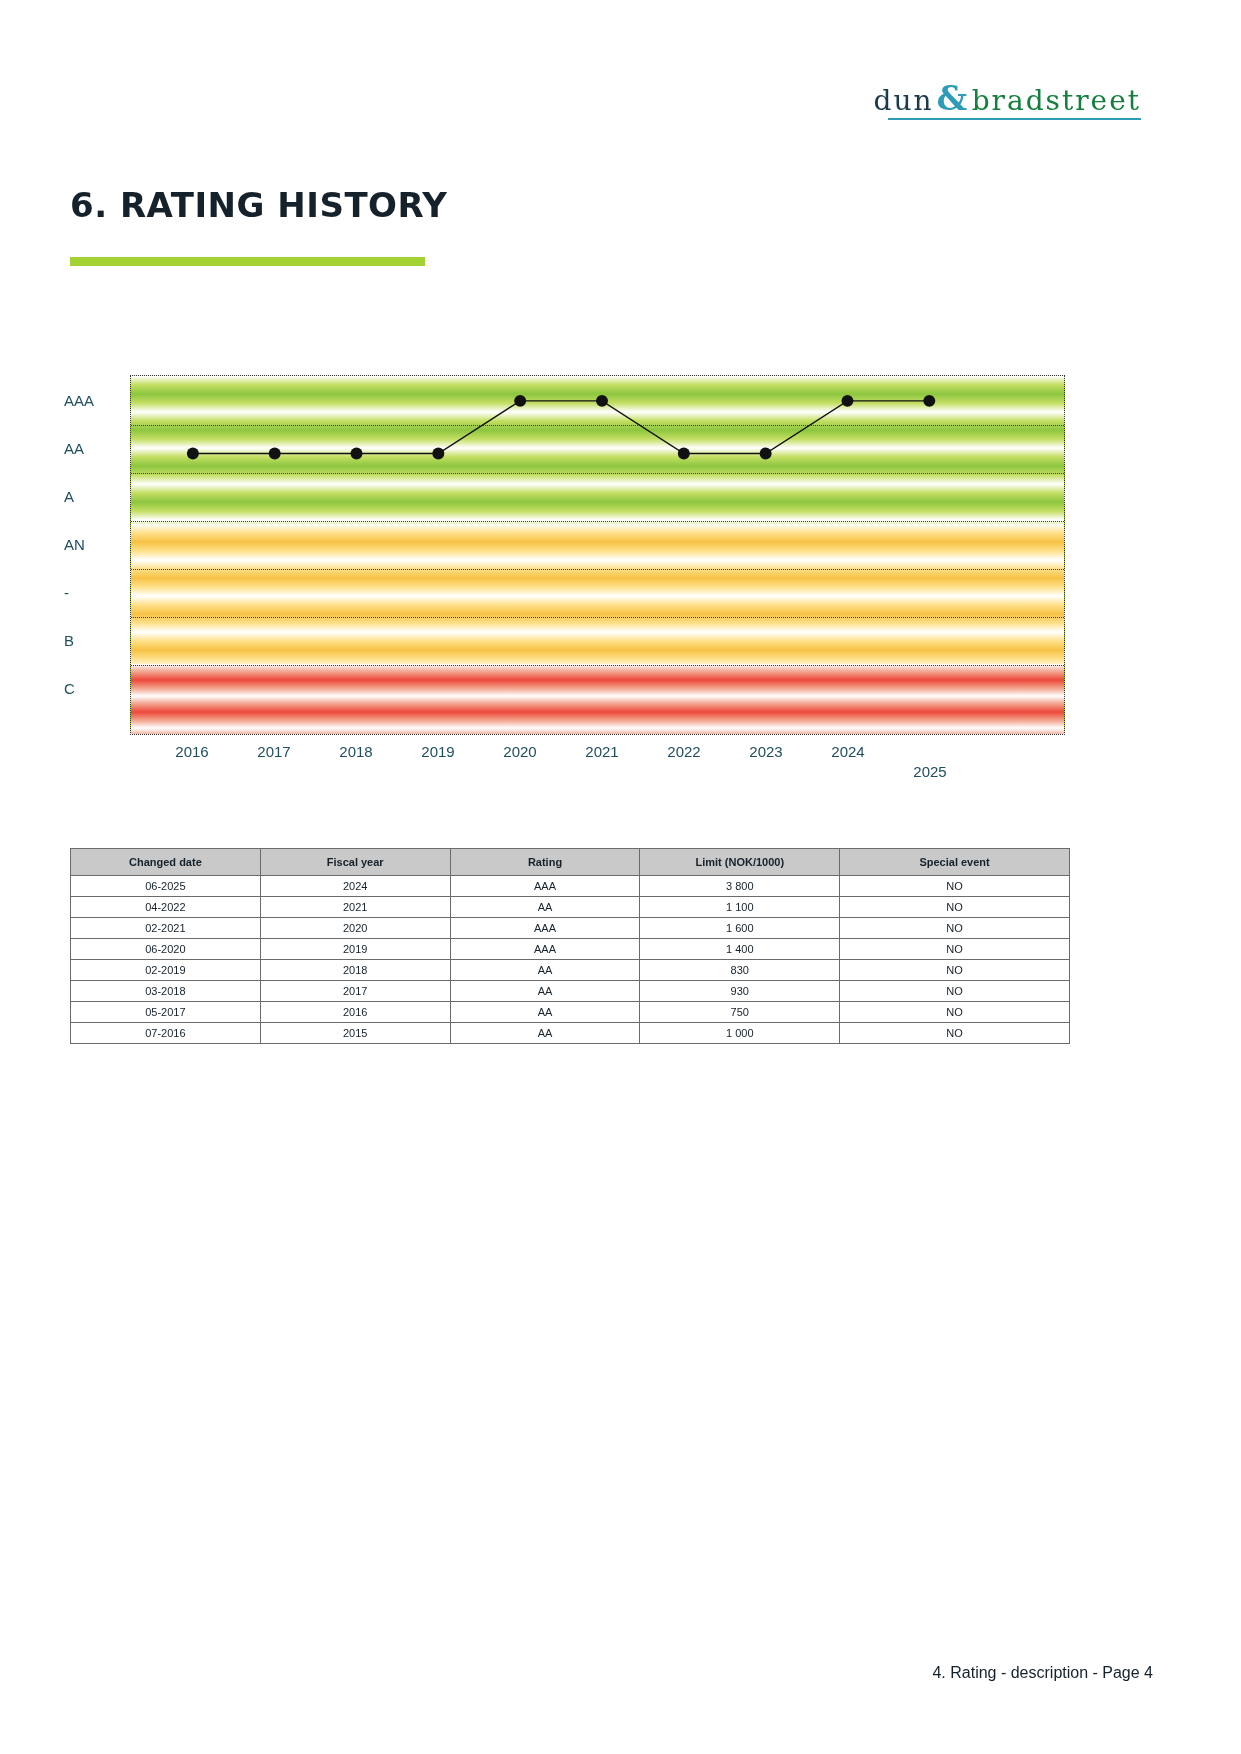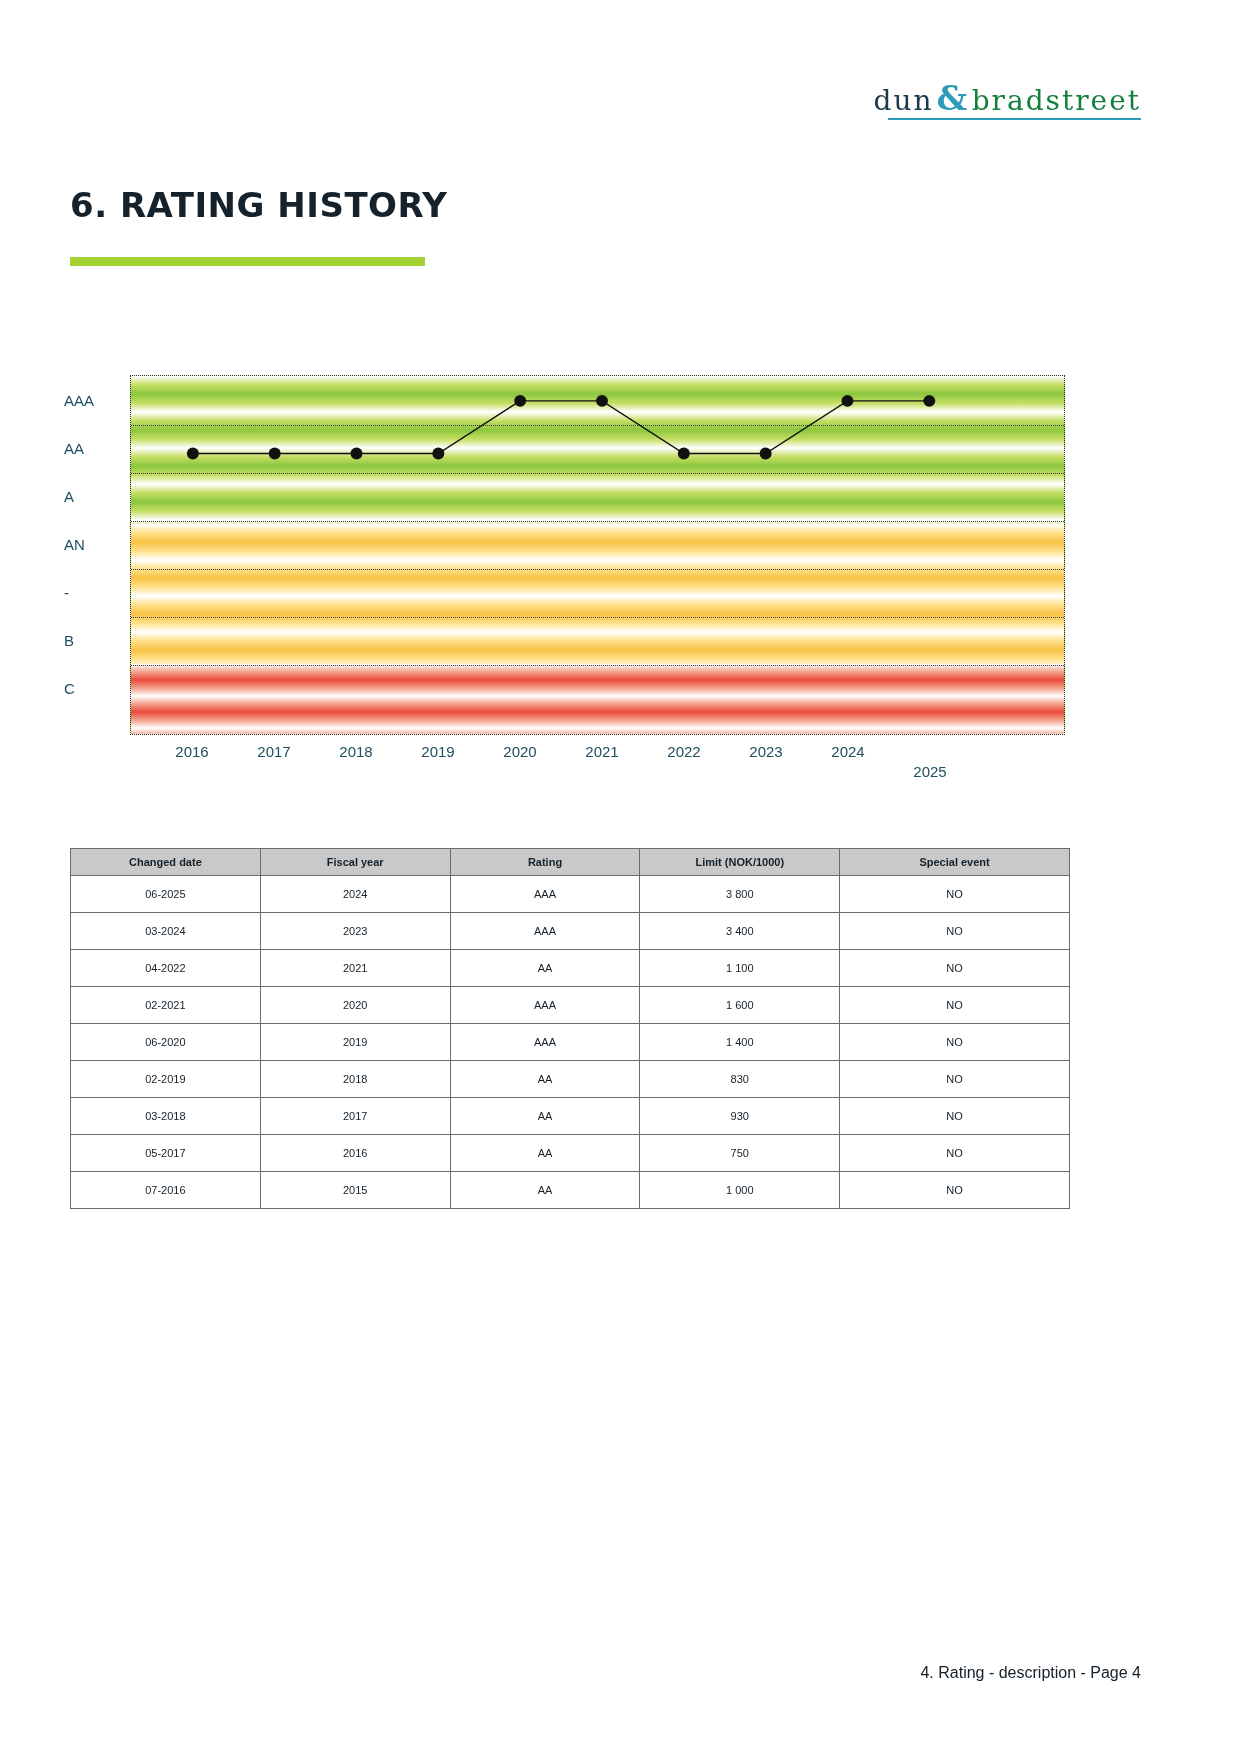--- a/index.html
+++ b/index.html
@@ -174,29 +174,29 @@
   table.history th {
     background: #c9c9c9;
     border: 1px solid #6b6b6b;
     font-weight: bold;
     padding: 7px 4px;
     text-align: center;
     color: #15212b;
   }
   table.history td {
     border: 1px solid #6b6b6b;
-    padding: 12px 4px;
+    padding: 4px 4px;
     text-align: center;
     color: #15212b;
   }
 
   
   .footer {
     position: absolute;
-    right: 100px;
+    right: 88px;
     bottom: 72px;
     font-size: 16px;
     color: #15212b;
   }
 </style>
 </head>
 <body>
 
 <div class="logo">
   <span class="logo-dun">dun</span>
@@ -274,27 +274,20 @@
     </thead>
     <tbody>
       <tr>
         <td>06-2025</td>
         <td>2024</td>
         <td>AAA</td>
         <td>3 800</td>
         <td>NO</td>
       </tr>
       <tr>
-        <td>03-2024</td>
-        <td>2023</td>
-        <td>AAA</td>
-        <td>3 400</td>
-        <td>NO</td>
-      </tr>
-      <tr>
         <td>04-2022</td>
         <td>2021</td>
         <td>AA</td>
         <td>1 100</td>
         <td>NO</td>
       </tr>
       <tr>
         <td>02-2021</td>
         <td>2020</td>
         <td>AAA</td>

